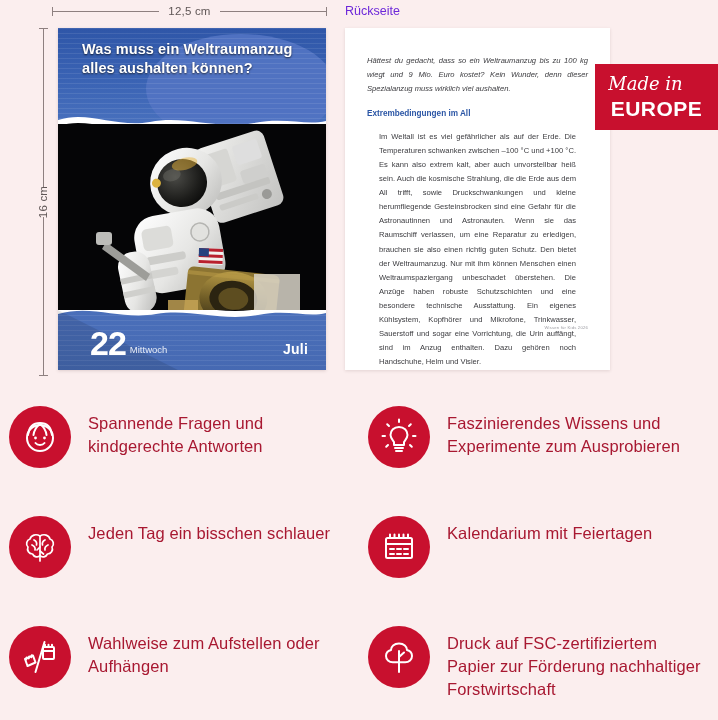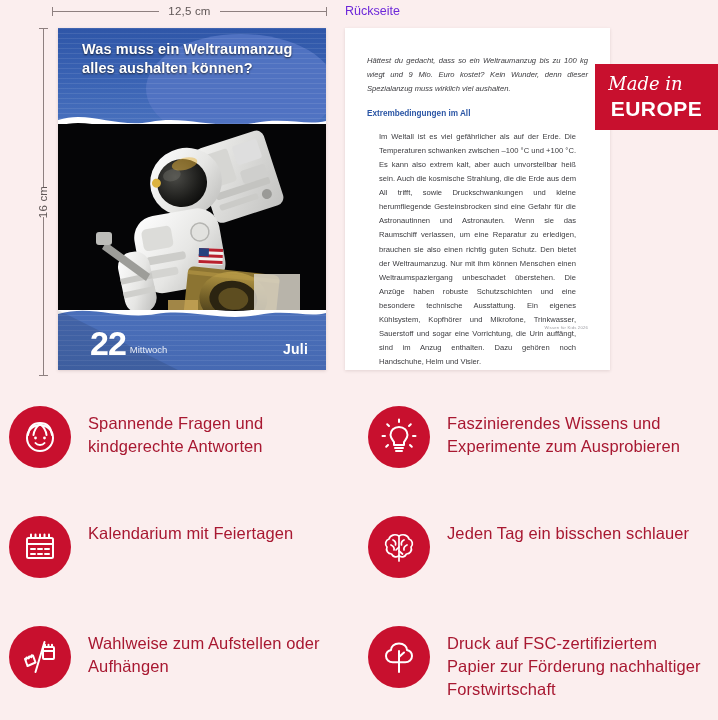--- a/index.html
+++ b/index.html
@@ -326,48 +326,48 @@
         <path d="M19 9 C14 9 10.5 12.5 10.5 17 C10.5 20 12.5 22 14 24 L14 27 L24 27 L24 24 C25.5 22 27.5 20 27.5 17 C27.5 12.5 24 9 19 9 Z"></path>
         <path d="M15 30 L23 30 M16 33 L22 33"></path>
         <path d="M19 4 L19 1.5 M29 8 L30.8 6.2 M9 8 L7.2 6.2 M33 18 L35.5 18 M5 18 L2.5 18 M30 27 L31.8 28.8 M8 27 L6.2 28.8"></path>
       </svg>
     </span>
     <span class="txt">Faszinierendes Wissens und Experimente zum Ausprobieren</span>
   </div>
 
   <div class="feature">
     <span class="circle">
-      <svg width="38" height="38" viewBox="0 0 38 38" fill="none" stroke="#fff" stroke-width="2" stroke-linecap="round" stroke-linejoin="round">
-        <rect x="6" y="10" width="26" height="20" rx="1.5"></rect>
-        <path d="M6 16 L32 16"></path>
-        <path d="M10 10 L10 6.5 M14.5 10 L14.5 6.5 M19 10 L19 6.5 M23.5 10 L23.5 6.5 M28 10 L28 6.5"></path>
-        <path d="M10 21 L14 21 M17 21 L21 21 M24 21 L28 21"></path>
-        <path d="M10 26 L14 26 M17 26 L21 26 M24 26 L28 26"></path>
-      </svg>
-    </span>
-    <span class="txt">Kalendarium mit Feiertagen</span>
-  </div>
-
-  <div class="feature">
-    <span class="circle">
       <svg width="38" height="38" viewBox="0 0 38 38" fill="none" stroke="#fff" stroke-width="1.7" stroke-linecap="round" stroke-linejoin="round">
         <path d="M19 8 C15 5.5 10 7 9 11 C5.5 12 4.5 16.5 7 19 C5.5 22.5 8 26 11.5 26 C13 29 17 30 19 27.5"></path>
         <path d="M19 8 C23 5.5 28 7 29 11 C32.5 12 33.5 16.5 31 19 C32.5 22.5 30 26 26.5 26 C25 29 21 30 19 27.5"></path>
         <path d="M19 8 L19 33"></path>
         <path d="M13 12 C15 13 16 15 15.5 17 M24 12 C22 13 21 15 21.5 17"></path>
         <path d="M11 17 C13 18 14.5 20 14 22 M27 17 C25 18 23.5 20 24 22"></path>
         <path d="M19 19 L16 22 M19 23 L22.5 26"></path>
       </svg>
     </span>
     <span class="txt">Jeden Tag ein bisschen schlauer</span>
   </div>
 
   <div class="feature">
     <span class="circle">
       <svg width="38" height="38" viewBox="0 0 38 38" fill="none" stroke="#fff" stroke-width="2" stroke-linecap="round" stroke-linejoin="round">
+        <rect x="6" y="10" width="26" height="20" rx="1.5"></rect>
+        <path d="M6 16 L32 16"></path>
+        <path d="M10 10 L10 6.5 M14.5 10 L14.5 6.5 M19 10 L19 6.5 M23.5 10 L23.5 6.5 M28 10 L28 6.5"></path>
+        <path d="M10 21 L14 21 M17 21 L21 21 M24 21 L28 21"></path>
+        <path d="M10 26 L14 26 M17 26 L21 26 M24 26 L28 26"></path>
+      </svg>
+    </span>
+    <span class="txt">Kalendarium mit Feiertagen</span>
+  </div>
+
+  <div class="feature">
+    <span class="circle">
+      <svg width="38" height="38" viewBox="0 0 38 38" fill="none" stroke="#fff" stroke-width="2" stroke-linecap="round" stroke-linejoin="round">
         <path d="M23.5 4 L14.5 34"></path>
         <path d="M4 21 L12 17.5 L14.5 24.5 L6.5 28 Z"></path>
         <path d="M5.2 21.6 L5.6 19.6 M7.8 20.4 L8.2 18.4 M10.4 19.3 L10.8 17.3"></path>
         <rect x="22" y="9" width="11" height="12" rx="1"></rect>
         <path d="M24 9 L24 6.8 M27.5 9 L27.5 6.8 M31 9 L31 6.8"></path>
         <path d="M22 13 L33 13"></path>
       </svg>
     </span>
     <span class="txt">Wahlweise zum Aufstellen oder Aufhängen</span>
   </div>

